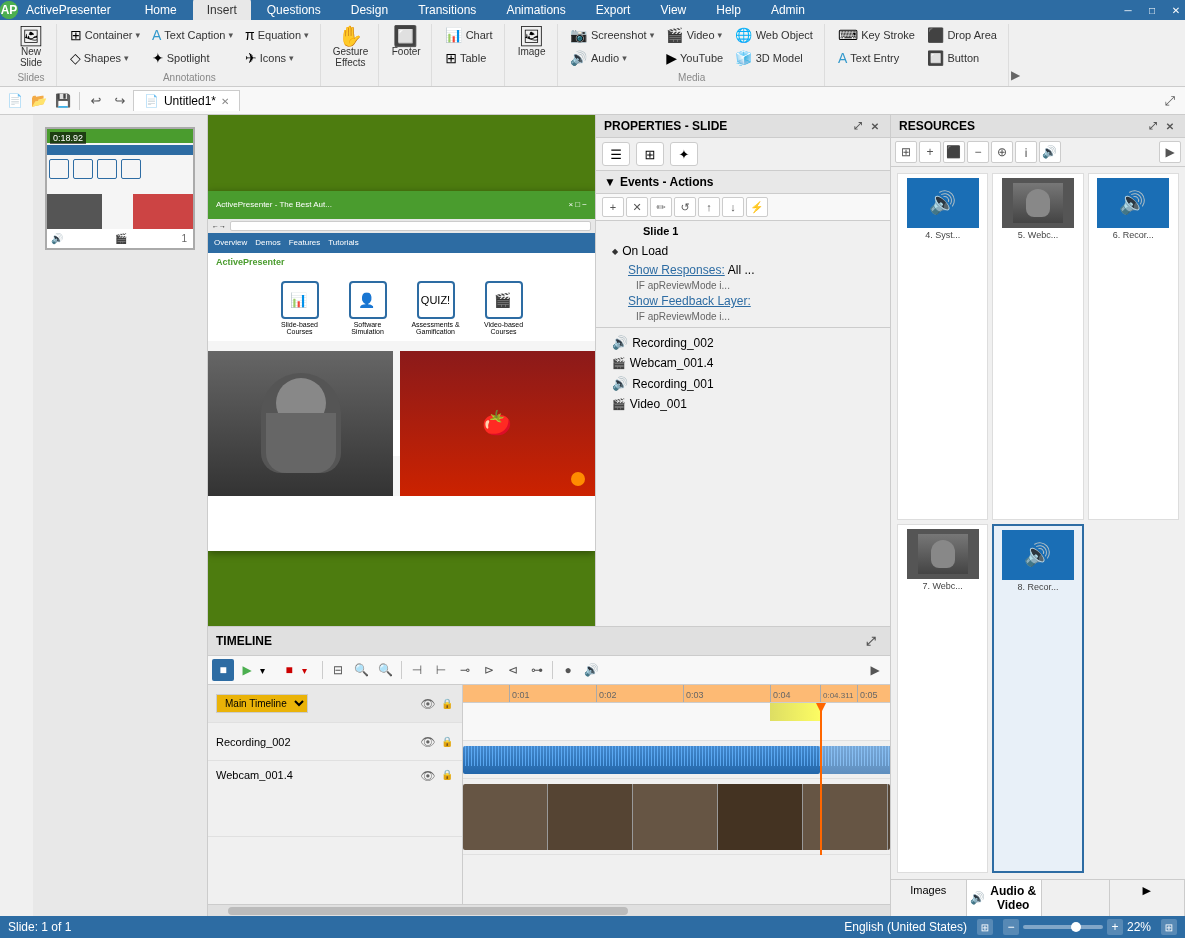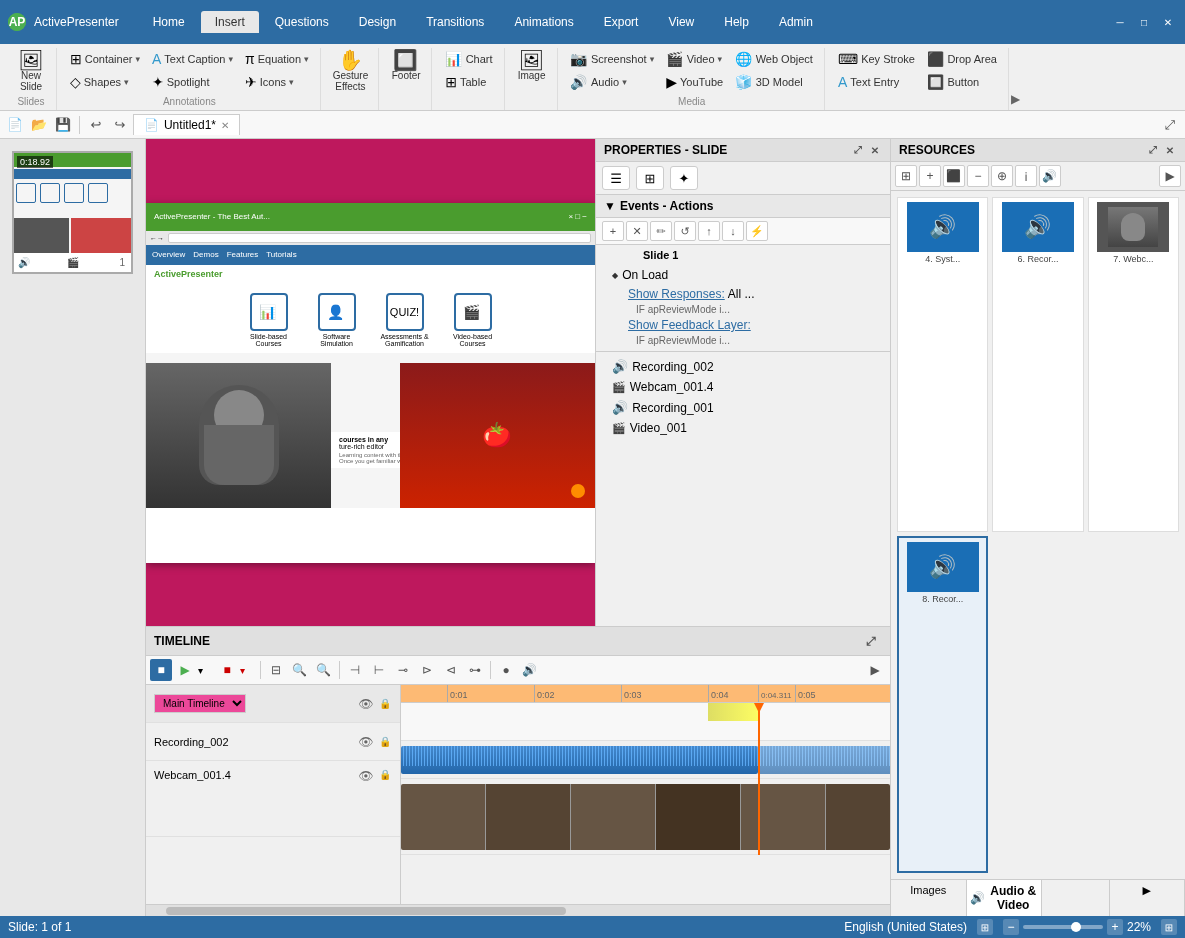--- a/index.html
+++ b/index.html
@@ -1,19 +1,19 @@
 <!DOCTYPE html>
 <html><head>
   <meta charset="utf-8">
   <style>
     * { box-sizing: border-box; margin: 0; padding: 0; font-family: 'Segoe UI', Arial, sans-serif; font-size: 12px; }
     body { background: #f0f0f0; overflow: hidden; width: 1185px; height: 938px; display: flex; flex-direction: column; }
 
     
-    .title-bar { background: #2d6ca3; height: 44px; display: flex; align-items: center; padding: 0 8px; color: white; flex-shrink: 0; }
+    .title-bar { background: #2d6ca3; height: 20px; display: flex; align-items: center; padding: 0 0; color: white; flex-shrink: 0; }
     .title-bar .app-logo { width: 18px; height: 18px; background: #4caf50; border-radius: 50%; margin-right: 8px; flex-shrink: 0; }
     .title-bar .app-name { font-size: 12px; color: white; margin-right: 20px; }
     .title-bar .nav-tabs { display: flex; gap: 2px; flex: 1; }
     .title-bar .nav-tab { padding: 4px 14px; color: #ffffff; cursor: pointer; font-size: 12px; border-radius: 3px 3px 0 0; }
     .title-bar .nav-tab.active { background: #e8e8e8; color: #333; }
     .title-bar .window-controls { display: flex; gap: 6px; margin-left: auto; }
     .title-bar .win-btn { width: 18px; height: 18px; display: flex; align-items: center; justify-content: center; color: white; cursor: pointer; font-size: 10px; }
 
     
     .ribbon { background: #f0f0f0; border-bottom: 1px solid #ccc; padding: 4px 6px 0 6px; display: flex; align-items: stretch; gap: 2px; flex-shrink: 0; }
@@ -33,27 +33,27 @@
     .toolbar { background: #f8f8f8; border-bottom: 1px solid #ccc; height: 28px; display: flex; align-items: center; padding: 0 4px; gap: 2px; flex-shrink: 0; }
     .toolbar-btn { width: 22px; height: 22px; display: flex; align-items: center; justify-content: center; cursor: pointer; border-radius: 2px; font-size: 13px; color: #555; }
     .tab-bar { display: flex; align-items: center; flex: 1; gap: 4px; }
     .doc-tab { background: #fff; border: 1px solid #ccc; border-bottom: none; padding: 3px 10px; cursor: pointer; display: flex; align-items: center; gap: 5px; font-size: 11px; }
     .doc-tab .close-x { font-size: 10px; color: #888; cursor: pointer; }
 
     
     .main-area { display: flex; flex: 1; overflow: hidden; }
 
     
-    .slide-panel { width: 146px; background: #e8e8e8; border-right: 1px solid #ccc; overflow-y: auto; padding: 12px; flex-shrink: 0; }
+    .slide-panel { width: 175px; background: #e8e8e8; border-right: 1px solid #ccc; overflow-y: auto; padding: 12px; flex-shrink: 0; margin-left: 33px; }
     .slide-thumb { background: white; border: 2px solid #aaa; cursor: pointer; position: relative; margin-bottom: 4px; }
     .slide-num { font-size: 10px; color: #666; text-align: right; padding: 2px; }
     .slide-time { position: absolute; top: 3px; left: 3px; background: rgba(0,0,0,0.6); color: white; font-size: 9px; padding: 1px 3px; }
 
     
-    .canvas-area { flex: 1; background: #be185d; display: flex; align-items: center; justify-content: center; overflow: hidden; position: relative; }
+    .canvas-area { flex: 1; background: #4d7c0f; display: flex; align-items: center; justify-content: center; overflow: hidden; position: relative; }
     .canvas-slide { background: white; width: 570px; height: 360px; position: relative; overflow: hidden; box-shadow: 0 2px 8px rgba(0,0,0,0.4); }
     .slide-header-bar { height: 28px; background: #4a9c2e; display: flex; align-items: center; padding: 0 8px; }
     .slide-header-bar span { color: white; font-size: 9px; }
     .slide-nav { background: #2d6ca3; height: 20px; display: flex; align-items: center; padding: 0 6px; }
     .slide-nav span { color: white; font-size: 8px; margin-right: 8px; }
     .webcam-box { position: absolute; left: 0; bottom: 0; width: 185px; height: 145px; background: #333; overflow: hidden; }
     .tomato-box { position: absolute; right: 0; bottom: 0; width: 195px; height: 145px; background: #222; overflow: hidden; }
     .text-overlay { position: absolute; left: 185px; bottom: 40px; background: white; padding: 4px 8px; font-size: 7px; width: 180px; }
     .orange-dot { position: absolute; right: 10px; bottom: 10px; width: 14px; height: 14px; background: #ff8c00; border-radius: 50%; }
 
@@ -82,21 +82,21 @@
     .timeline-toolbar { display: flex; align-items: center; gap: 2px; padding: 3px 4px; border-bottom: 1px solid #ccc; background: #f8f8f8; }
     .tl-btn { width: 22px; height: 22px; display: flex; align-items: center; justify-content: center; cursor: pointer; border-radius: 2px; font-size: 12px; color: #555; }
     .tl-btn.play { color: #4caf50; }
     .tl-btn.red { color: #cc0000; }
     .tl-btn.blue { background: #2d6ca3; color: white; }
     .tl-sep { width: 1px; height: 18px; background: #ccc; margin: 0 2px; }
     .timeline-body { display: flex; flex: 1; overflow: hidden; }
     .timeline-labels { width: 255px; flex-shrink: 0; border-right: 1px solid #ccc; }
     .tl-label-row { height: 38px; border-bottom: 1px solid #e0e0e0; display: flex; align-items: center; padding: 0 8px; gap: 6px; font-size: 11px; }
     .tl-label-row.main { background: #e8e8e8; }
-    .tl-main-select { background: #ec4899; border: 1px solid #ccc; padding: 2px 4px; font-size: 10px; }
+    .tl-main-select { background: #eab308; border: 1px solid #ccc; padding: 2px 4px; font-size: 10px; }
     .tl-eye { font-size: 12px; color: #666; cursor: pointer; }
     .tl-lock { font-size: 10px; color: #666; cursor: pointer; }
     .tl-track-name { font-size: 11px; flex: 1; }
     .tl-ruler { height: 18px; background: #fdba74; border-bottom: 1px solid #ccc; display: flex; align-items: flex-end; position: relative; }
     .tl-tick { position: absolute; bottom: 0; font-size: 9px; color: #666; border-left: 1px solid #aaa; padding-left: 2px; height: 100%; display: flex; align-items: flex-end; padding-bottom: 2px; }
     .tl-track { height: 38px; border-bottom: 1px solid #e0e0e0; position: relative; }
     .tl-clip { position: absolute; height: 28px; top: 5px; border-radius: 2px; overflow: hidden; }
     .tl-clip-audio { background: linear-gradient(to bottom, #4488cc, #2266aa); }
     .tl-playhead { position: absolute; top: 0; bottom: 0; width: 2px; background: #ff6600; z-index: 10; }
     .tl-playhead-marker { position: absolute; top: 0; width: 10px; height: 10px; background: #ff6600; clip-path: polygon(50% 100%, 0 0, 100% 0); left: -4px; }
@@ -654,20 +654,28 @@
       <div class="res-btn" style="margin-left:auto;">▶</div>
     </div>
 
     <div class="res-grid">
 
       <div class="res-item">
         <div class="res-thumb" style="background:#1a6eb5;color:white;font-size:22px;">🔊</div>
         <div class="res-label">4. Syst...</div>
       </div>
 
+      <div class="res-item">
+        <div class="res-thumb" style="background:#555;">
+          <div style="width:50px;height:40px;background:linear-gradient(to bottom,#777,#444);display:flex;align-items:center;justify-content:center;">
+            <div style="width:24px;height:28px;background:#888;border-radius:12px 12px 8px 8px;"></div>
+          </div>
+        </div>
+        <div class="res-label">5. Webc...</div>
+      </div>
 
       <div class="res-item">
         <div class="res-thumb" style="background:#1a6eb5;color:white;font-size:22px;">🔊</div>
         <div class="res-label">6. Recor...</div>
       </div>
 
       <div class="res-item">
         <div class="res-thumb" style="background:#555;">
           <div style="width:50px;height:40px;background:linear-gradient(to bottom,#777,#444);display:flex;align-items:center;justify-content:center;">
             <div style="width:24px;height:28px;background:#888;border-radius:12px 12px 8px 8px;"></div>

